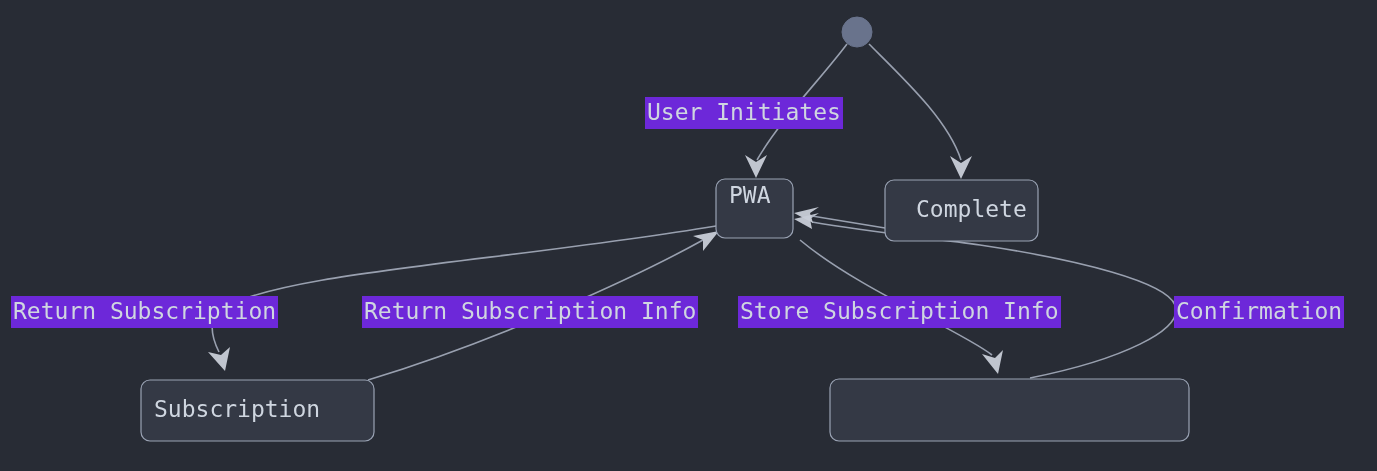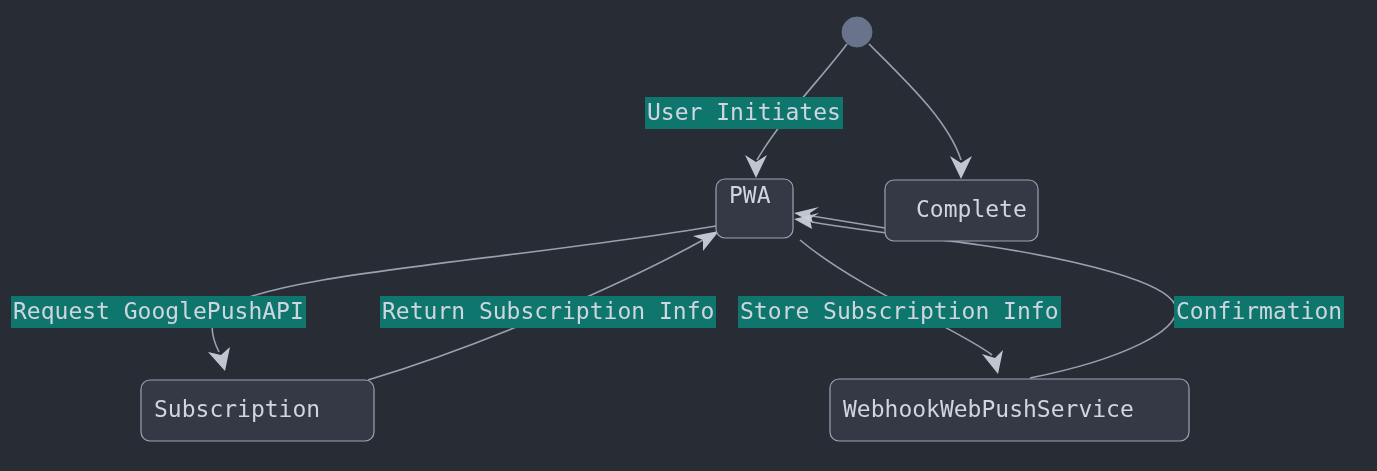--- a/index.html
+++ b/index.html
@@ -50,21 +50,21 @@
     position: absolute;
     color: #cfd6e0;
     font-size: 23px;
     letter-spacing: 0px;
     white-space: nowrap;
     line-height: 1;
   }
   .edge-label {
     position: absolute;
     color: #cfd6e0;
-    background: #0f766e;
+    background: #6d28d9;
     font-size: 23px;
     white-space: nowrap;
     line-height: 1.3;
     padding: 1px 2px;
   }
 </style>
 </head>
 <body>
 
 <div id="diagram-root">
@@ -102,25 +102,24 @@
 
     <rect class="node-rect" x="830" y="379" width="359" height="62" rx="9" ry="9"></rect>
   </svg>
 
   <div class="node-label" style="left:729px; top:184px;">PWA</div>
 
   <div class="node-label" style="left:916px; top:198px;">Complete</div>
 
   <div class="node-label" style="left:154px; top:398px;">Subscription</div>
 
-  <div class="node-label" style="left:843px; top:398px;">WebhookWebPushService</div>
 
   <div class="edge-label" style="left:645px; top:97px;">User Initiates</div>
 
-  <div class="edge-label" style="left:11px; top:296px;">Request GooglePushAPI</div>
+  <div class="edge-label" style="left:11px; top:296px;">Return Subscription</div>
 
-  <div class="edge-label" style="left:380px; top:296px;">Return Subscription Info</div>
+  <div class="edge-label" style="left:362px; top:296px;">Return Subscription Info</div>
 
   <div class="edge-label" style="left:738px; top:296px;">Store Subscription Info</div>
 
   <div class="edge-label" style="left:1174px; top:296px;">Confirmation</div>
 
 </div>
 
 </body></html>

